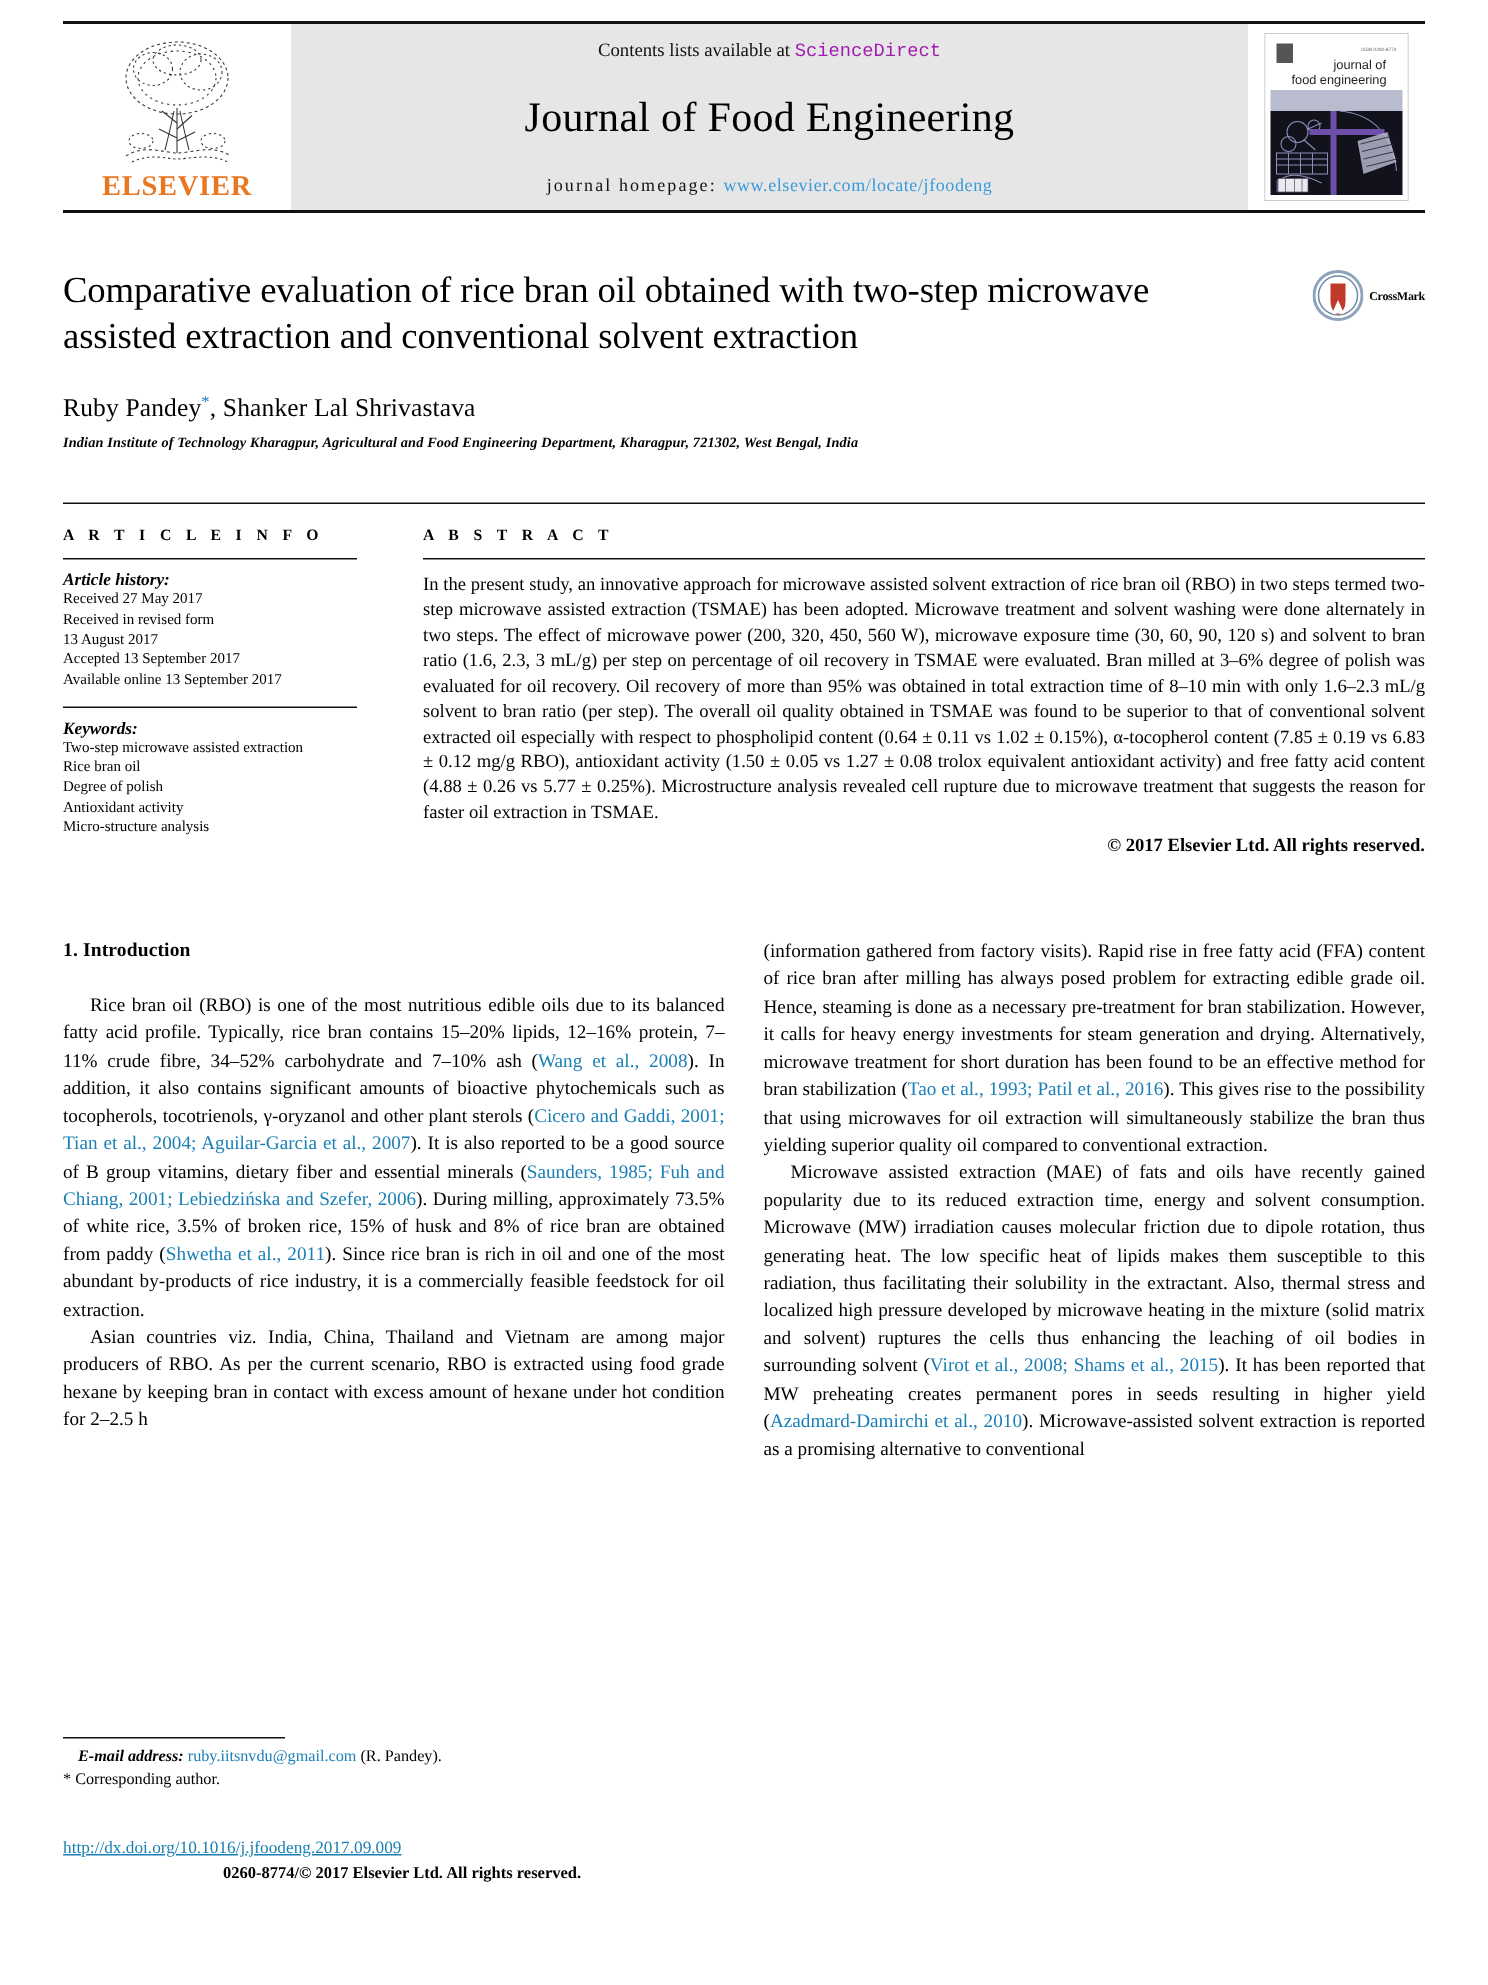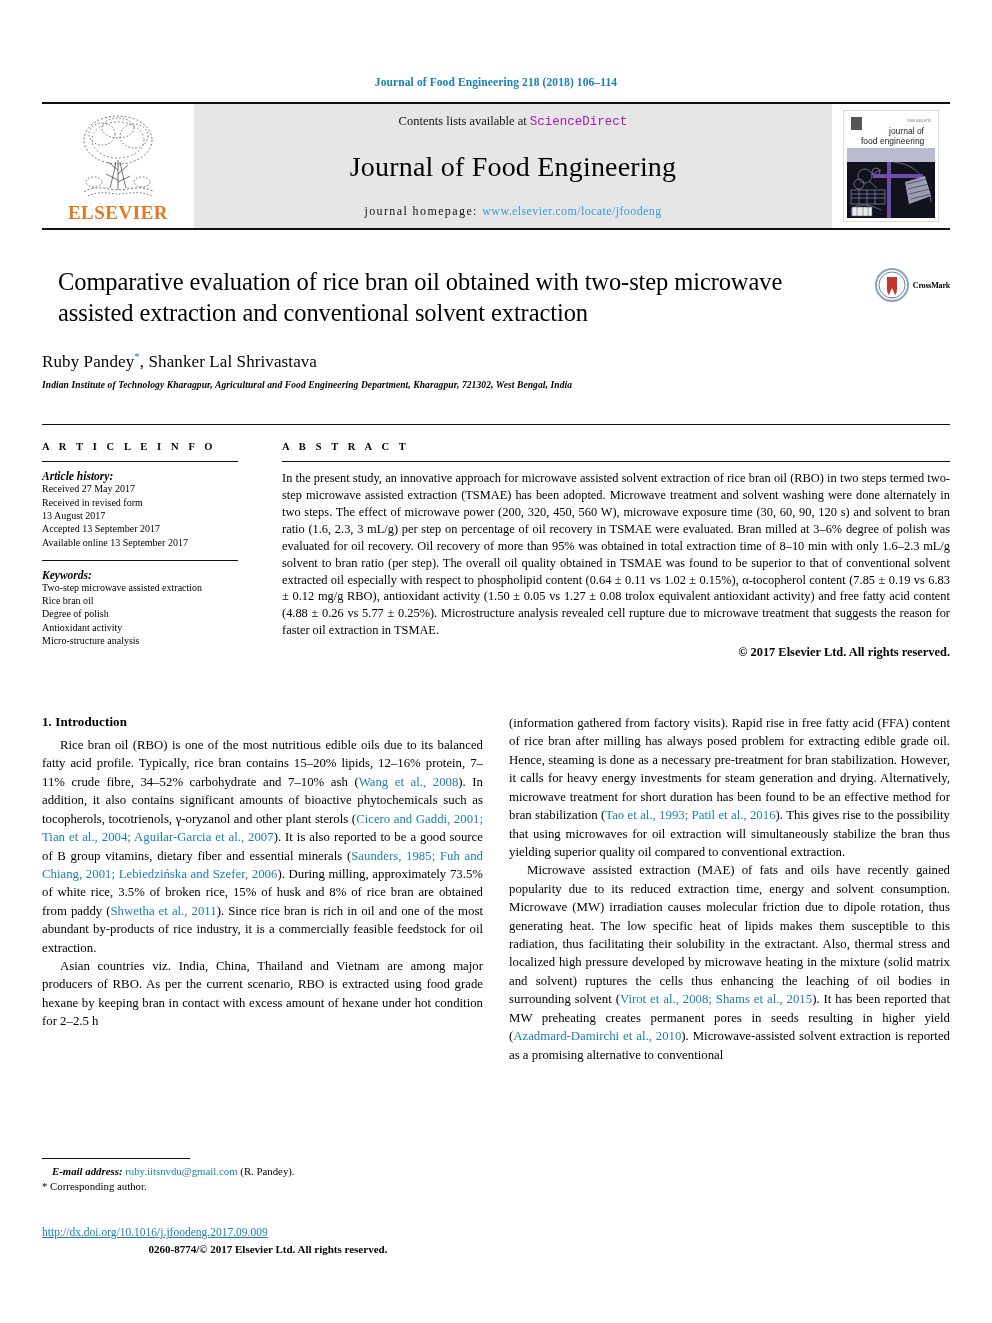--- a/index.html
+++ b/index.html
@@ -75,21 +75,21 @@
   }
 
   
   .titleblock{margin:36px 42px 0 42px;position:relative;}
   .art-title{
     font-size:24.5px;
     line-height:1.28;
     letter-spacing:-.1px;
     max-width:760px;
     font-weight:normal;
-    margin:16px;
+    margin:0;
   }
   .authors{
     font-size:17px;
     margin-top:21px;
     letter-spacing:.1px;
   }
   .authors sup{font-size:11px;color:#1a7fb5;}
   .affil{
     font-size:9.5px;
     font-style:italic;
@@ -133,21 +133,21 @@
   
   .bodywrap{
     margin:54px 42px 0 42px;
     display:flex;
     gap:26px;
   }
   .bodycol{flex:1 1 0;min-width:0;}
   .h1{
     font-size:13px;
     font-weight:bold;
-    margin:0 0 6px 0;
+    margin:0 0 20px 0;
     letter-spacing:.1px;
   }
   .para{
     font-size:12.8px;
     line-height:1.44;
     text-align:justify;
     text-indent:18px;
     margin:0 0 0 0;
     -webkit-hyphens:auto;hyphens:auto;
   }
@@ -169,21 +169,20 @@
     position:absolute;left:42px;top:1222px;width:452px;
   }
   .doi a{color:#1a7fb5;text-decoration:underline;font-size:11.5px;}
   .issn{font-size:11px;margin-top:3px;font-weight:bold;text-align:center;}
 </style>
 </head>
 <body>
 
 <div class="page">
 
-  <div class="runhead">Journal of Food Engineering 218 (2018) 106–114</div>
 
   <div class="masthead">
     <div class="mast-inner">
 
       <div class="elsevier-logo">
         <svg class="tree-svg" width="104" height="92" viewBox="0 0 104 92">
           <g stroke="#333" stroke-width="0.7" fill="none">
             <ellipse cx="52" cy="30" rx="34" ry="24" stroke-dasharray="2 2"></ellipse>
             <ellipse cx="52" cy="30" rx="26" ry="18" stroke-dasharray="1.5 2.5"></ellipse>
             <ellipse cx="36" cy="24" rx="13" ry="11" stroke-dasharray="1.5 2"></ellipse>

